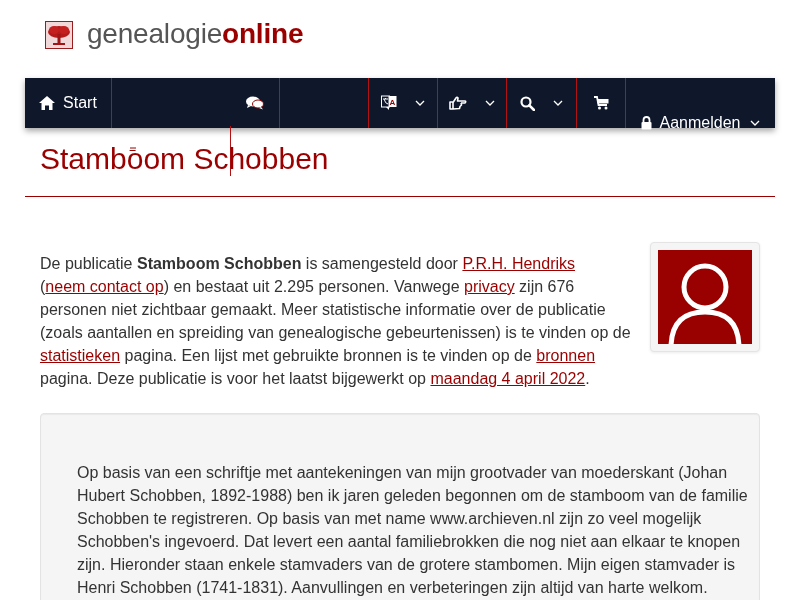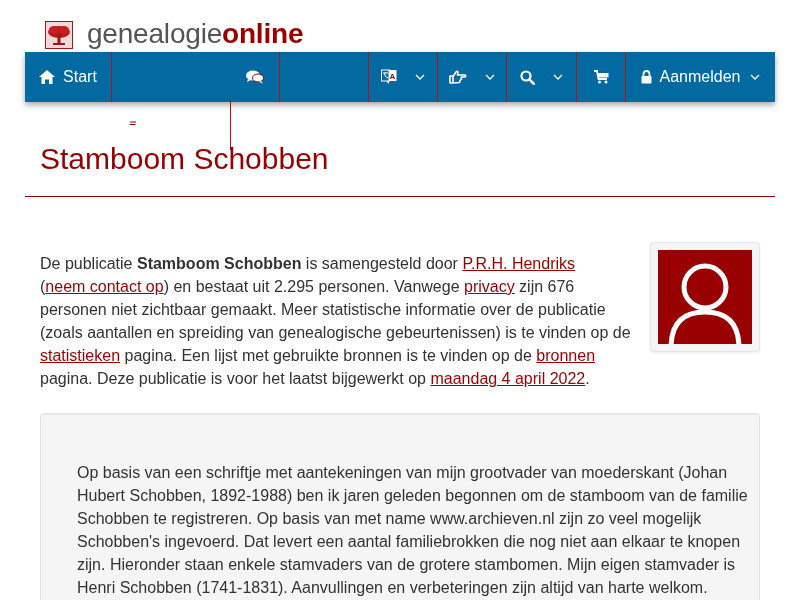--- a/index.html
+++ b/index.html
@@ -18,22 +18,22 @@
     border: 1px solid #9b1c1c; background: #f2d9d9;
     display: flex; align-items: center; justify-content: center;
   }
   .logo-text {
     position: absolute; left: 87px; top: 16px;
     font-size: 28px; line-height: 36px; color: #555555; letter-spacing: -0.2px;
   }
   .logo-text .accent { color: #9b0000; font-weight: bold; }
 
   .navbar {
-    position: absolute; left: 25px; top: 52px; width: 750px; height: 50px;
-    background: #0369a1;
+    position: absolute; left: 25px; top: 78px; width: 750px; height: 50px;
+    background: #0f172a;
     box-shadow: 0 3px 6px rgba(0,0,0,0.35);
   }
   .nav-item {
     position: absolute; top: 0; height: 50px;
     display: flex; align-items: center; justify-content: center;
     color: #ffffff; font-size: 16px; cursor: pointer;
     border-right: 1px solid #b31212;
   }
   .nav-item .lbl { margin-left: 8px; }
   .nav-item .chev { margin-left: 10px; }
@@ -179,21 +179,21 @@
     <span>
       <svg width="15" height="14" viewBox="0 0 15 14">
           <path d="M0 1 L3 1 L4.5 9 L13 9" stroke="#fff" stroke-width="1.8" fill="none"></path>
           <rect x="3.5" y="3" width="11" height="4.5" fill="#fff"></rect>
           <circle cx="5.5" cy="12" r="1.5" fill="#fff"></circle>
           <circle cx="12" cy="12" r="1.5" fill="#fff"></circle>
         </svg>
     </span>
   </div>
 
-  <div class="nav-item" style="left:601px;width:149px;border-right:none;">
+  <div class="nav-item" style="left:601px;width:149px;border-right:none;margin-top:20px;">
     <span>
       <svg width="11" height="14" viewBox="0 0 11 14">
           <path d="M2.5 6 L2.5 4 Q2.5 1 5.5 1 Q8.5 1 8.5 4 L8.5 6" stroke="#fff" stroke-width="1.8" fill="none"></path>
           <rect x="0.5" y="6" width="10" height="7.5" rx="1" fill="#fff"></rect>
         </svg>
     </span>
     <span class="lbl">Aanmelden</span>
     <span class="chev">
       <svg width="10" height="6" viewBox="0 0 10 6">
           <path d="M1 1 L5 5 L9 1" stroke="#fff" stroke-width="1.3" fill="none"></path>

